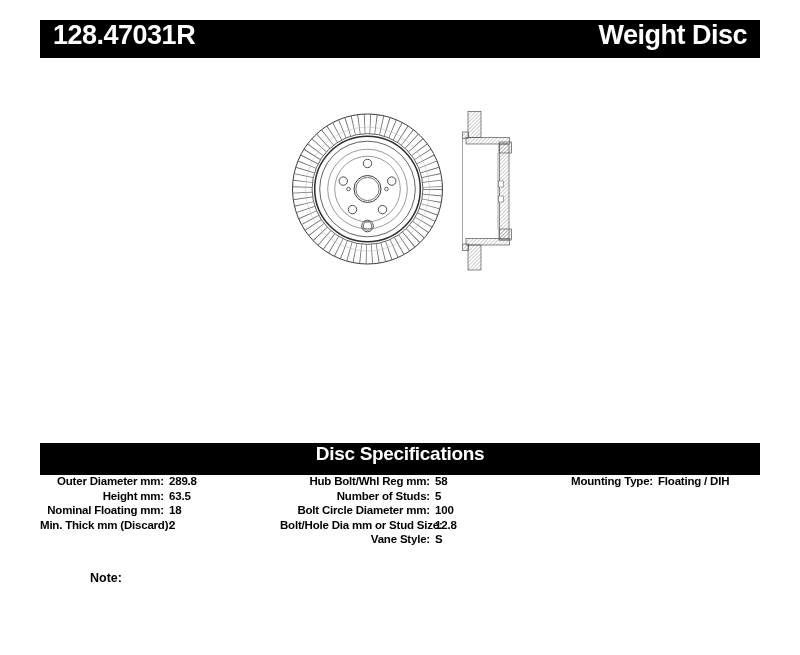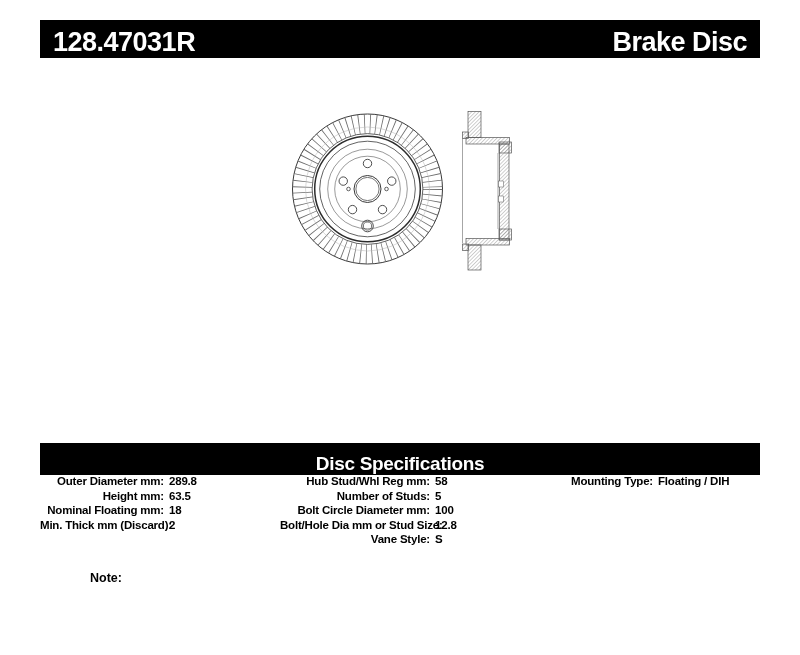--- a/index.html
+++ b/index.html
@@ -2,21 +2,21 @@
 <html><head>
 <meta charset="utf-8">
 <style>
   html,body{margin:0;padding:0;background:#fff;}
   .page{
     position:relative;width:800px;height:655px;background:#ffffff;overflow:hidden;
     font-family:"Liberation Sans",sans-serif;color:#000;
   }
   .bar{
     position:absolute;left:40px;width:720px;background:#000;color:#fff;
-    display:flex;align-items:flex-end;box-sizing:border-box;
+    display:flex;align-items:flex-start;box-sizing:border-box;
   }
   .bar.header{top:20px;height:38px;justify-content:space-between;padding:0 13px;}
   .bar.header .part{font-size:27px;font-weight:bold;letter-spacing:-0.5px;}
   .bar.header .prod{font-size:27px;font-weight:bold;letter-spacing:-0.5px;}
   .bar.spec-title{top:443px;height:32px;justify-content:center;font-size:19px;font-weight:bold;letter-spacing:-0.3px;}
   .drawing{position:absolute;left:280px;top:95px;}
   .spec-col{position:absolute;top:474px;}
   .spec-col .row{display:flex;line-height:14.6px;font-size:11.5px;font-weight:bold;letter-spacing:-0.2px;white-space:nowrap;}
   .spec-col .lbl{text-align:right;flex:0 0 auto;}
   .spec-col .val{margin-left:5px;}
@@ -25,21 +25,21 @@
   .col-right{left:540px;} .col-right .lbl{width:113px;}
   .note{position:absolute;left:90px;top:571px;font-size:12.5px;font-weight:bold;}
 </style>
 </head>
 <body>
 
 <div class="page">
 
   <div class="bar header">
     <span class="part">128.47031R</span>
-    <span class="prod">Brake Disc</span>
+    <span class="prod">Weight Disc</span>
   </div>
 
   <svg class="drawing" width="275" height="195" viewBox="280 93 275 195">
     <defs>
       <pattern id="hatch" width="2.6" height="2.6" patternUnits="userSpaceOnUse" patternTransform="rotate(45)">
         <line x1="0" y1="0" x2="0" y2="2.6" stroke="#8a8a8a" stroke-width="0.8"></line>
       </pattern>
     </defs>
 
     <g fill="none" stroke="#3a3a3a">
@@ -114,21 +114,21 @@
       <span class="val">18</span>
     </div>
     <div class="row">
       <span class="lbl">Min. Thick mm (Discard):</span>
       <span class="val">2</span>
     </div>
   </div>
 
   <div class="spec-col col-mid">
     <div class="row">
-      <span class="lbl">Hub Stud/Whl Reg mm:</span>
+      <span class="lbl">Hub Bolt/Whl Reg mm:</span>
       <span class="val">58</span>
     </div>
     <div class="row">
       <span class="lbl">Number of Studs:</span>
       <span class="val">5</span>
     </div>
     <div class="row">
       <span class="lbl">Bolt Circle Diameter mm:</span>
       <span class="val">100</span>
     </div>

